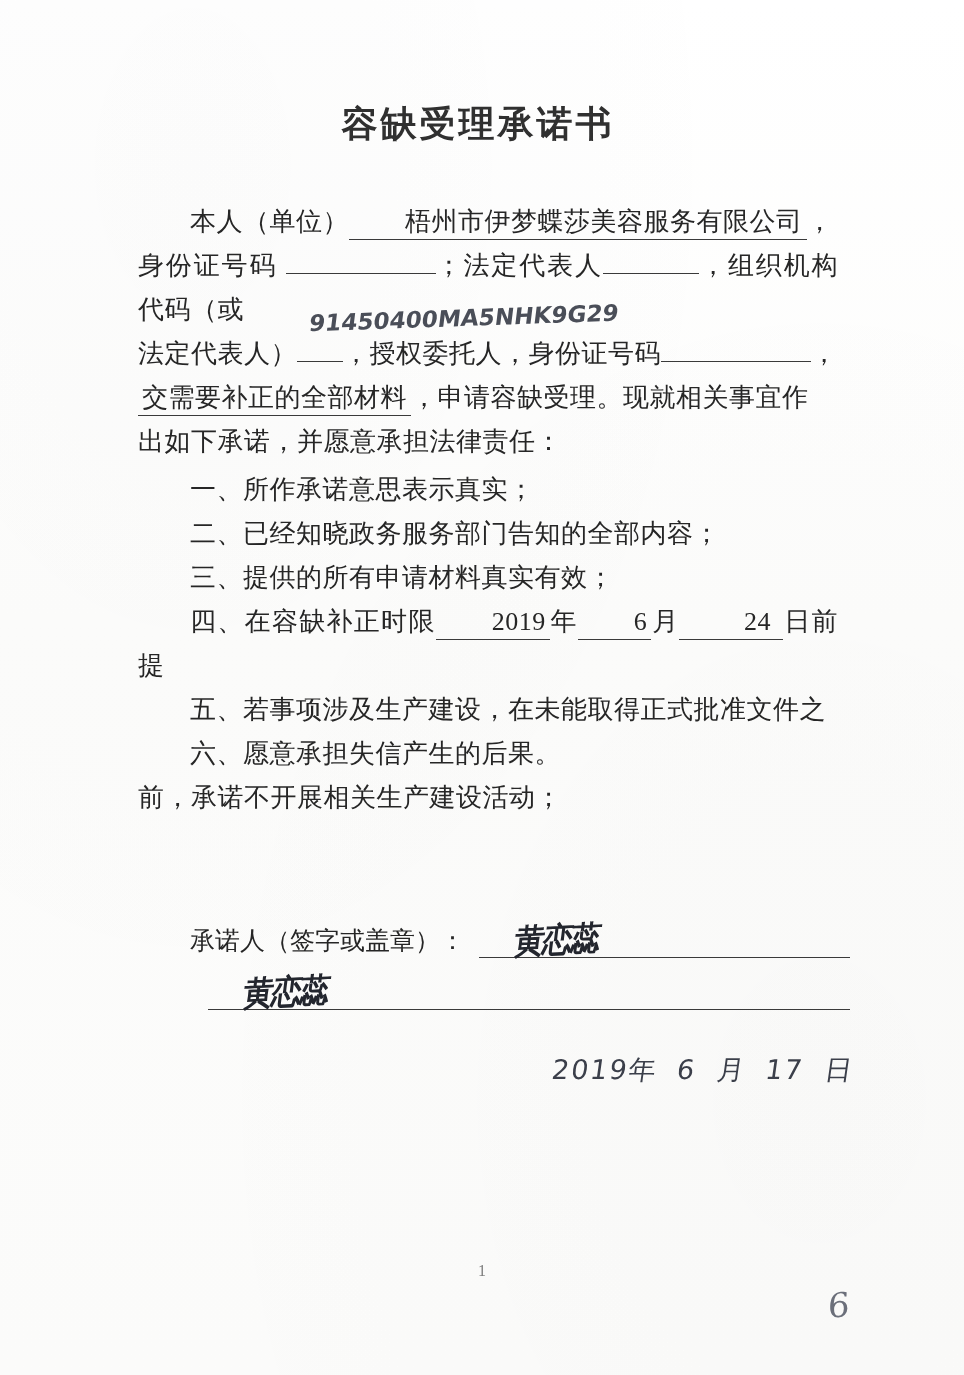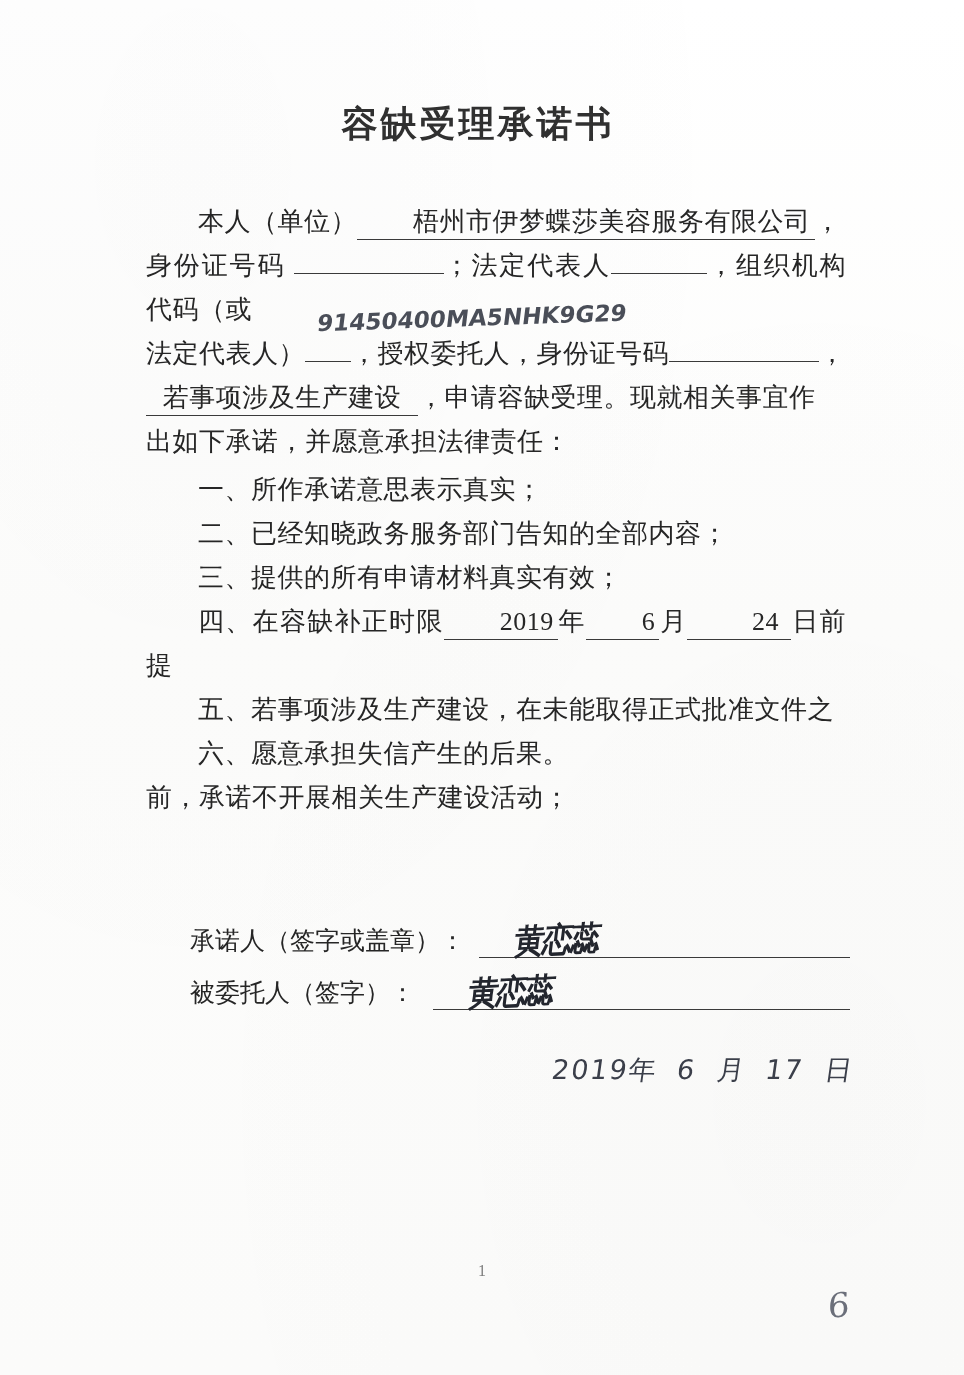--- a/index.html
+++ b/index.html
@@ -39,21 +39,20 @@
     font-weight: 700;
     letter-spacing: 3px;
     color: #303030;
   }
 
   .body-block {
     position: absolute;
     top: 200px;
     left: 138px;
     width: 700px;
-    margin-left: 8px;
   }
 
   .para {
     font-size: 26px;
     line-height: 44px;
     letter-spacing: 0.5px;
     text-align: justify;
     margin: 0;
     color: #262626;
   }
@@ -188,21 +187,21 @@
 
   <div class="body-block">
 
     <p class="para indent"><span>本人（单位）</span><span class="fill f-company">梧州市伊梦蝶莎美容服务有限公司</span><span>，</span></p>
 
     <p class="para" style="position:relative;"><span>身份证号码</span>&nbsp;<span class="blank b-md"></span><span>；法定代表人</span><span class="blank b-sm"></span><span>，组织机构代码（或</span></p>
 
     <p class="para" style="position:relative;"><span class="hw-code">91450400MA5NHK9G29</span><span>法定代表人）</span><span class="blank b-xs"></span><span>，授权委托人</span><span>，身份证号码</span><span class="blank b-md"></span><span>，</span></p>
 
 
-    <p class="para"><span class="fill f-reason2">若事项涉及生产建设</span><span>，申请容缺受理。现就相关事宜作</span></p>
+    <p class="para"><span class="fill f-reason2">交需要补正的全部材料</span><span>，申请容缺受理。现就相关事宜作</span></p>
 
     <p class="para"><span>出如下承诺，并愿意承担法律责任：</span></p>
 
     <div class="items">
       <p class="para indent item"><span>一、</span><span>所作承诺意思表示真实；</span></p>
       <p class="para indent item"><span>二、</span><span>已经知晓政务服务部门告知的全部内容；</span></p>
       <p class="para indent item"><span>三、</span><span>提供的所有申请材料真实有效；</span></p>
 
       <p class="para indent item"><span>四、</span><span>在容缺补正时限</span><span class="fill f-year">2019</span><span>年</span><span class="fill f-month">6</span><span>月</span><span class="fill f-day">24</span><span>日前提</span></p>
 
@@ -214,21 +213,20 @@
   </div>
 
   <div class="sign-block">
     <div class="sign-row">
       <span class="sign-label">承诺人（签字或盖章）：</span>
       <span class="sign-rule r1">
         <span class="hw-sign">黄恋蕊</span>
       </span>
     </div>
     <div class="sign-row">
-      <span class="sign-label">被委托人（签字）：</span>
       <span class="sign-rule r2">
         <span class="hw-sign">黄恋蕊</span>
       </span>
     </div>
   </div>
 
   <div class="hw-date"><span>2019</span><span class="cjk">年</span>&nbsp;&nbsp;<span>6</span>&nbsp;&nbsp;<span class="cjk">月</span>&nbsp;&nbsp;<span>17</span>&nbsp;&nbsp;<span class="cjk">日</span></div>
 
   <div class="page-number">1</div>
   <div class="hw-folio">6</div>

